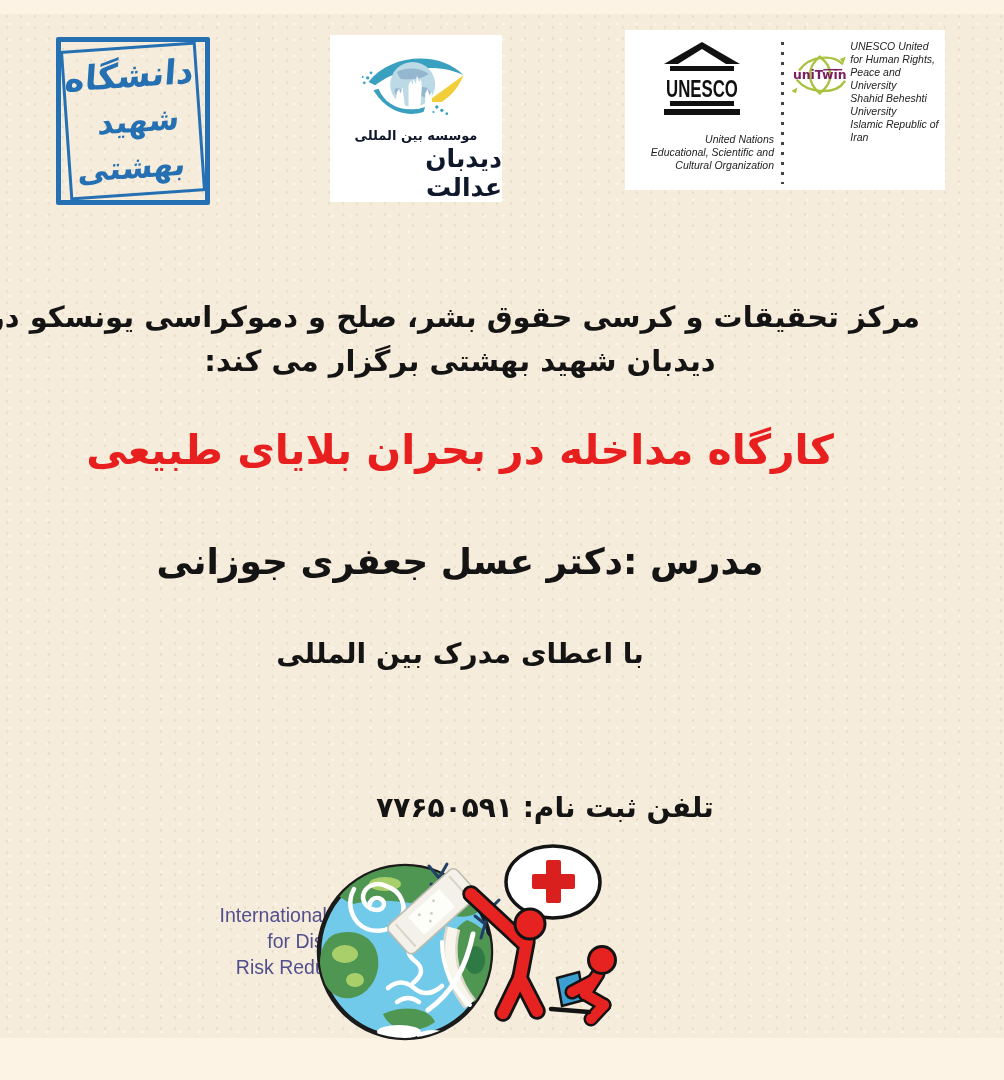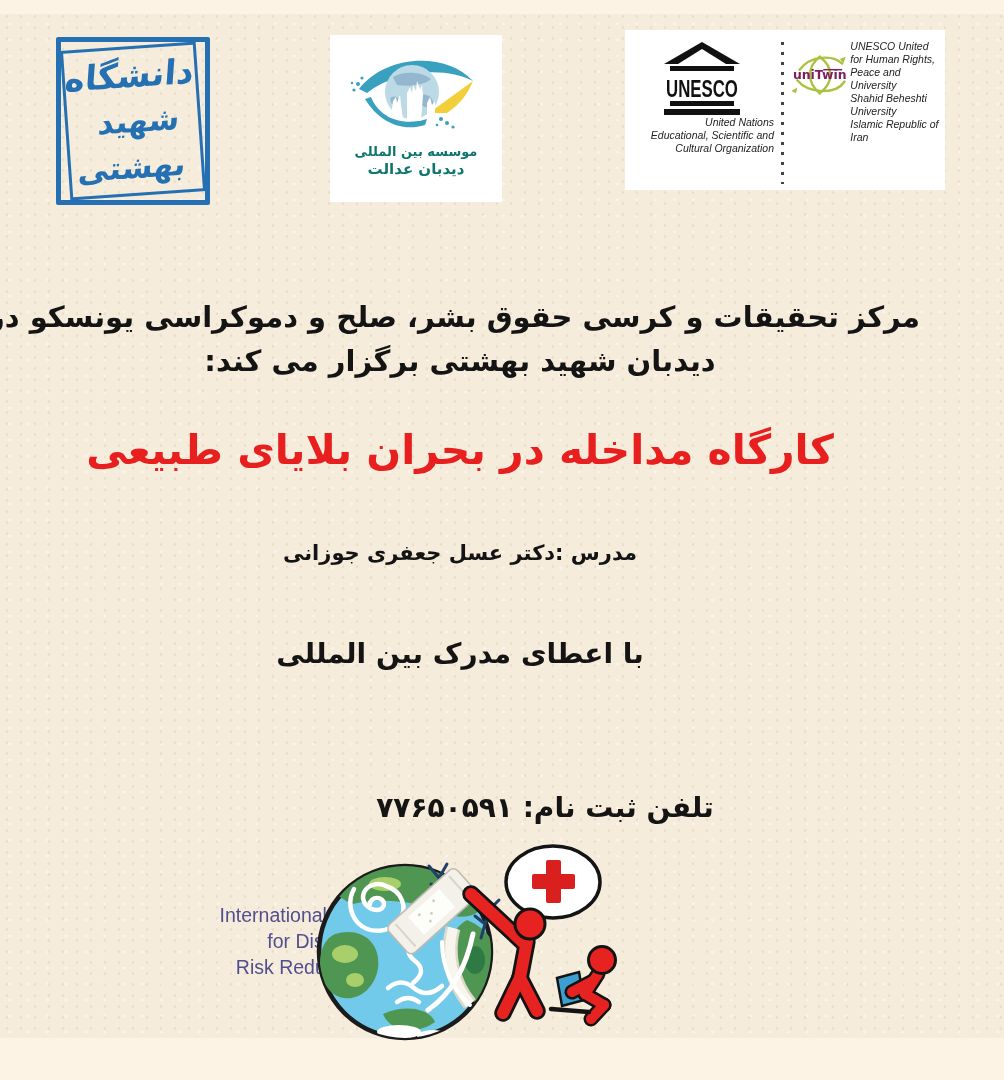--- a/index.html
+++ b/index.html
@@ -29,51 +29,51 @@
   .sbu-word{font-weight:700; line-height:46px; white-space:nowrap;}
   .sbu-w0{font-size:34px; transform:skewX(-8deg);}
   .sbu-w1{font-size:31px; transform:skewX(-8deg) translateX(6px);}
   .sbu-w2{font-size:31px; transform:skewX(-8deg) translateX(-4px);}
 
   .jw-card{
     position:absolute; left:330px; top:35px; width:172px; height:167px;
     background:#fff; display:flex; flex-direction:column; align-items:center;
     padding-top:12px; box-sizing:border-box;
   }
-  .jw-text{color:#0f766e; direction:rtl; text-align:right; font-weight:700;}
+  .jw-text{color:#0f172a; direction:rtl; text-align:right; font-weight:700;}
   .jw-line1{font-size:13px; margin-top:1px;}
-  .jw-line2{font-size:15px; margin-top:1px;}
+  .jw-line2{font-size:25px; margin-top:1px;margin-left:16px;}
 
   .unesco-card{
     position:absolute; left:625px; top:30px; width:320px; height:160px;
     background:#fff; display:flex; align-items:stretch;
     padding:10px 6px 6px 6px; box-sizing:border-box;
     font-family:"Liberation Sans", sans-serif;
   }
-  .unesco-col{width:146px; display:flex; flex-direction:column; align-items:flex-end;}
+  .unesco-col{width:146px; display:flex; flex-direction:column; align-items:flex-end;gap:17px;}
   .unesco-col svg{align-self:center;}
   .cap{font-size:10.5px; line-height:13px; color:#222;font-style:italic;}
   .cap-right{text-align:right; width:100%;}
   .cap-left{text-align:left; width:100%;}
   .dot-divider{
     width:3px; margin:2px 5px 0 7px;
     background-image:repeating-linear-gradient(to bottom,#444 0 3px,transparent 3px 10px);
   }
   .unitwin-col{flex:1; display:flex; }
 
   
   .fa-line{
     position:absolute; left:0; right:84px; text-align:center; direction:rtl;
     color:#141414; font-weight:700; white-space:nowrap;
   }
   .l-intro0{top:256px; font-size:29px;}
   .l-intro1{top:300px; font-size:29px;}
   .l-intro2{top:344px; font-size:29px;}
   .l-title{top:426px; font-size:41px; color:#e81f1f;}
-  .l-instructor{top:541px; font-size:21px;}
+  .l-instructor{top:541px; font-size:36px;}
   .l-cert{top:603px; font-size:28px;margin-top:34px;}
   .l-time{top:718px; font-size:28px;}
   .l-phone{top:791px; font-size:28px; left:86px; right:0;}
 
   
   .campaign{
     position:absolute; left:195px; top:902px; width:172px;
     text-align:right; color:#524f8e; font-size:19.5px; line-height:26px;
     font-family:"Liberation Sans", sans-serif; font-weight:500;
   }

